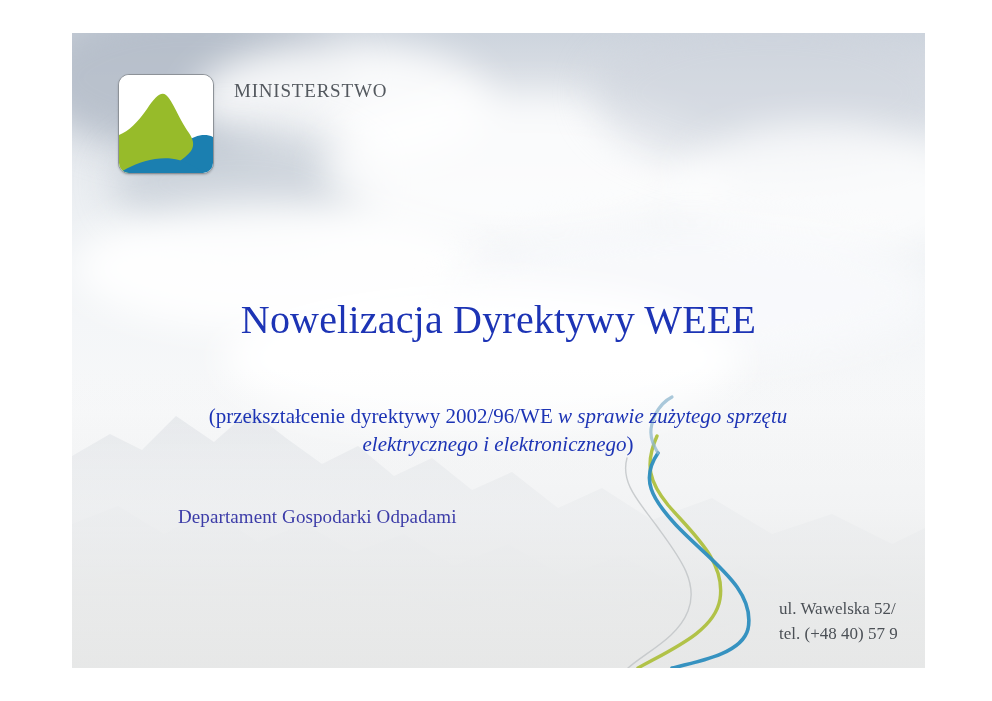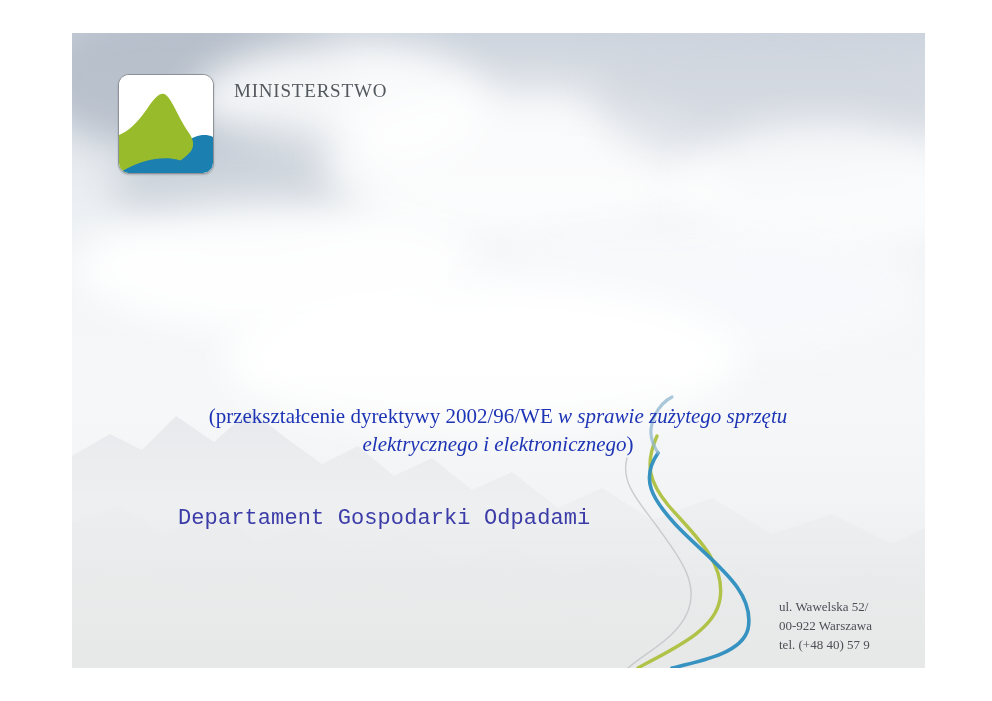--- a/index.html
+++ b/index.html
@@ -142,33 +142,33 @@
     font-size: 21px;
     line-height: 1.33;
     color: #1d34b5;
   }
   #slide-subtitle .em { font-style: italic; }
 
   #department {
     position: absolute;
     left: 106px;
     top: 473px;
-    font-family: Liberation Mono, monospace;
-    font-size: 22px;
+    font-family: Liberation Serif, serif;
+    font-size: 19px;
     color: #3c3ca8;
     letter-spacing: 0.1px;
   }
 
   #address {
     position: absolute;
     left: 707px;
     top: 564px;
     width: 190px;
     font-family: "Liberation Serif", serif;
-    font-size: 13px;
+    font-size: 17px;
     line-height: 1.47;
     color: #4b5056;
     white-space: nowrap;
     overflow: hidden;
   }
   #address .ln { display: block; }
 </style>
 </head>
 <body>
 
@@ -232,25 +232,25 @@
           <path d="M0,50 C14,48 24,40 36,26 C44,16 50,12 56,16 C64,22 72,40 86,52 C90,56 94,60 94,62 C86,58 76,60 66,68 C56,76 44,88 30,98 L0,98 Z" fill="#ffffff"></path>
           <path d="M0,60 C10,56 18,48 28,34 C36,22 42,16 47,20 C54,26 60,44 70,58 C74,64 76,70 72,76 C66,84 50,94 34,98 L0,98 Z" fill="#97bb2a"></path>
           <path d="M0,98 C10,92 22,86 36,84 C50,82 62,84 72,90 C78,93 82,96 84,98 Z" fill="#1b7fb0"></path>
         </svg>
       </div>
       <div id="logo-text">
         <span class="ln">MINISTERSTWO</span>
       </div>
     </div>
 
+    <div id="slide-title">Nowelizacja Dyrektywy WEEE</div>
 
     <div id="slide-subtitle"><span>(przekształcenie dyrektywy 2002/96/WE </span><span class="em">w sprawie zużytego sprzętu elektrycznego i elektronicznego</span><span>)</span></div>
 
     <div id="department">Departament Gospodarki Odpadami</div>
 
     <div id="address">
       <span class="ln">ul. Wawelska 52/</span>
-      <span class="ln">00-922 Warszawa</span>
       <span class="ln">tel. (+48 40) 57 9</span>
     </div>
 
   </div>
 </div>
 
 </body></html>

